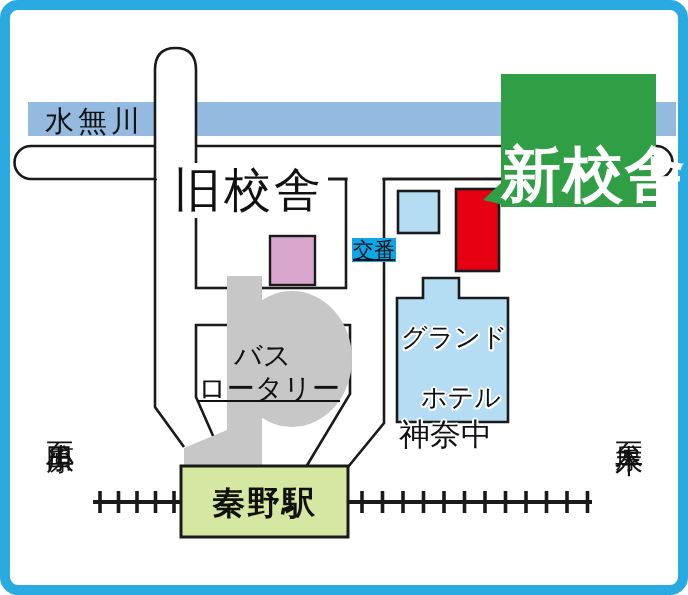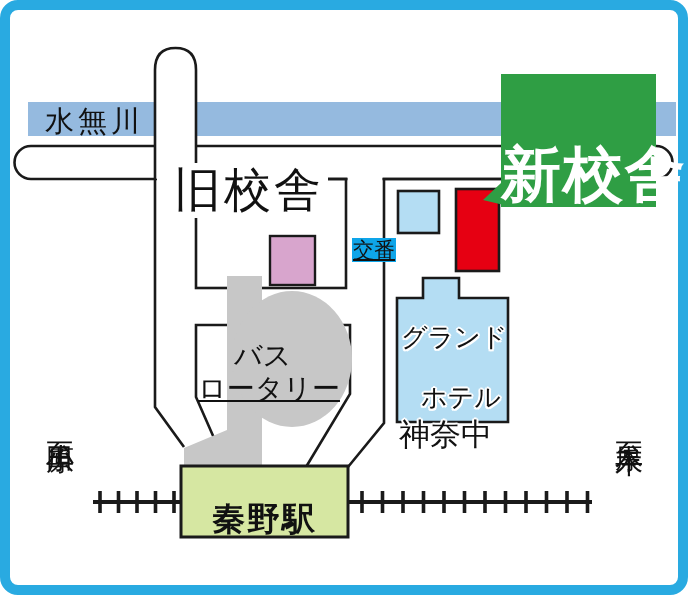--- a/index.html
+++ b/index.html
@@ -76,20 +76,20 @@
 
   <div class="label" style="left:352px;top:238px;font-size:21px;background:#0ea5e9;padding:0 1px;text-decoration:underline;">交番</div>
 
   <div class="label" style="left:202px;top:340px;font-size:28px;margin-left:32px;">バス</div>
   <div class="label" style="left:198px;top:373px;font-size:28px;text-decoration:underline;">ロータリー</div>
 
   <div class="label halo" style="left:401px;top:310px;font-size:26px;margin-top:12px;">グランド</div>
   <div class="label halo" style="left:421px;top:346px;font-size:26px;margin-top:36px;">ホテル</div>
   <div class="label halo" style="left:399px;top:382px;font-size:31px;margin-top:35px;">神奈中</div>
 
-  <div class="label" style="left:181px;top:500px;width:167px;text-align:center;font-size:33px;font-weight:bold;letter-spacing:2px;">秦野駅</div>
+  <div class="label" style="left:181px;top:484px;width:167px;text-align:center;font-size:33px;font-weight:bold;letter-spacing:2px;">秦野駅</div>
 
   <div class="label v-label" style="left:43px;top:420px;font-size:28px;height:125px;">至小田原</div>
   <div class="label v-label" style="left:612px;top:420px;font-size:28px;height:125px;">至本厚木</div>
 
   <div class="label badge-text" style="left:501px;top:140px;width:155px;font-size:60px;">新校舎</div>
 
 </div>
 
 </body></html>

